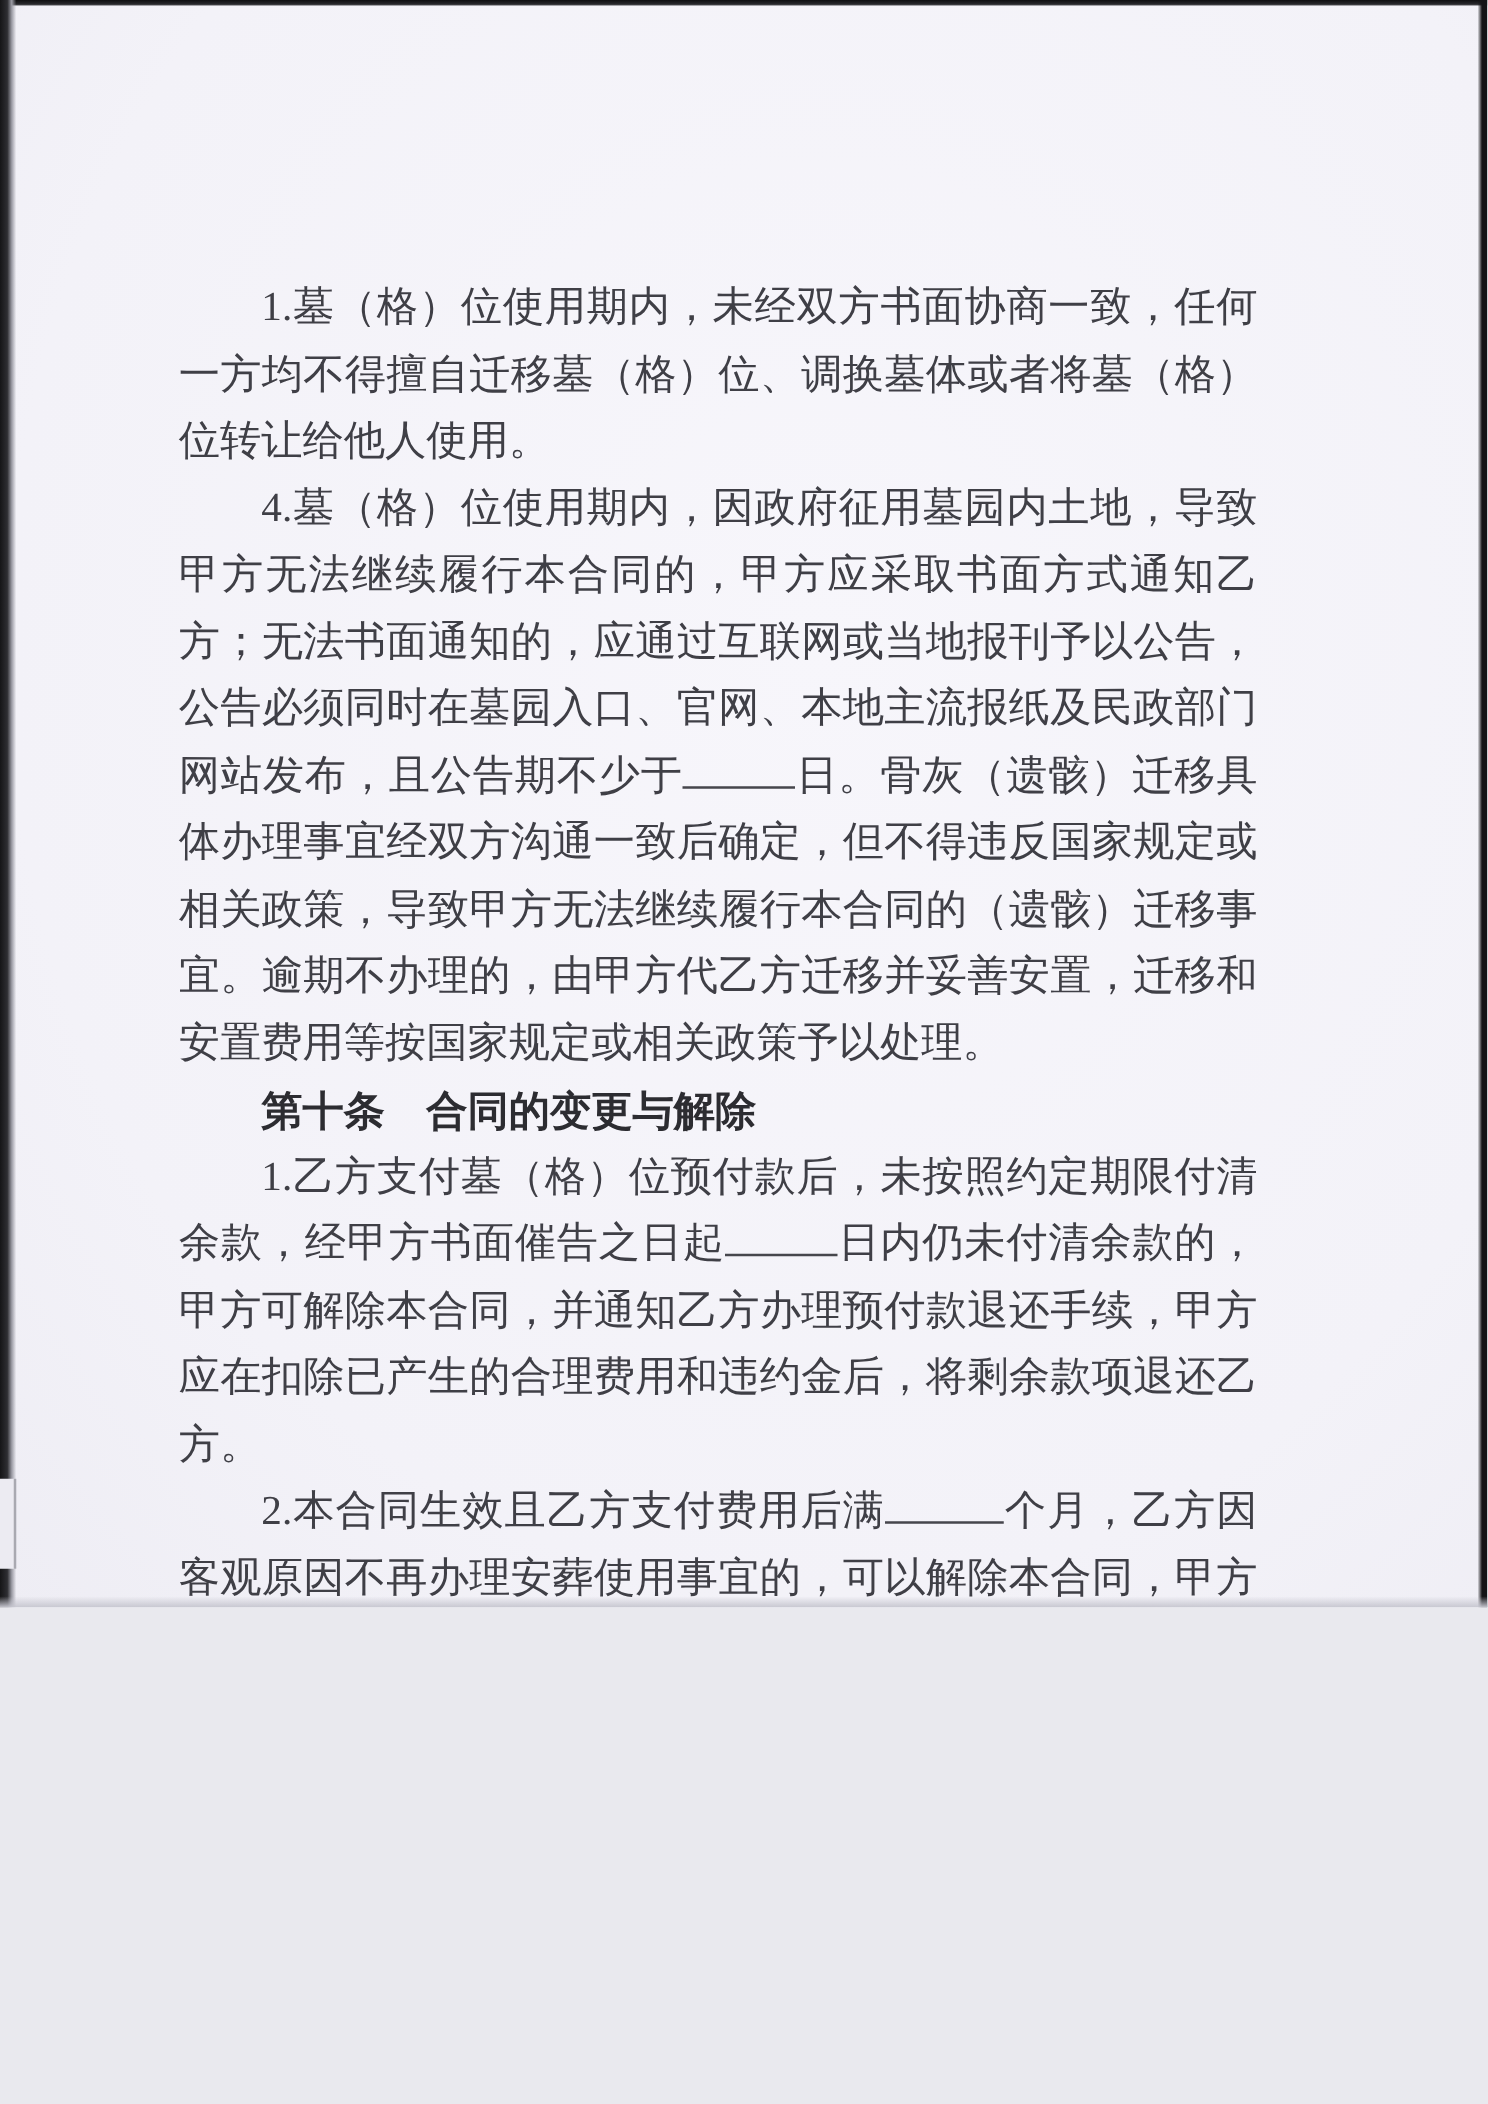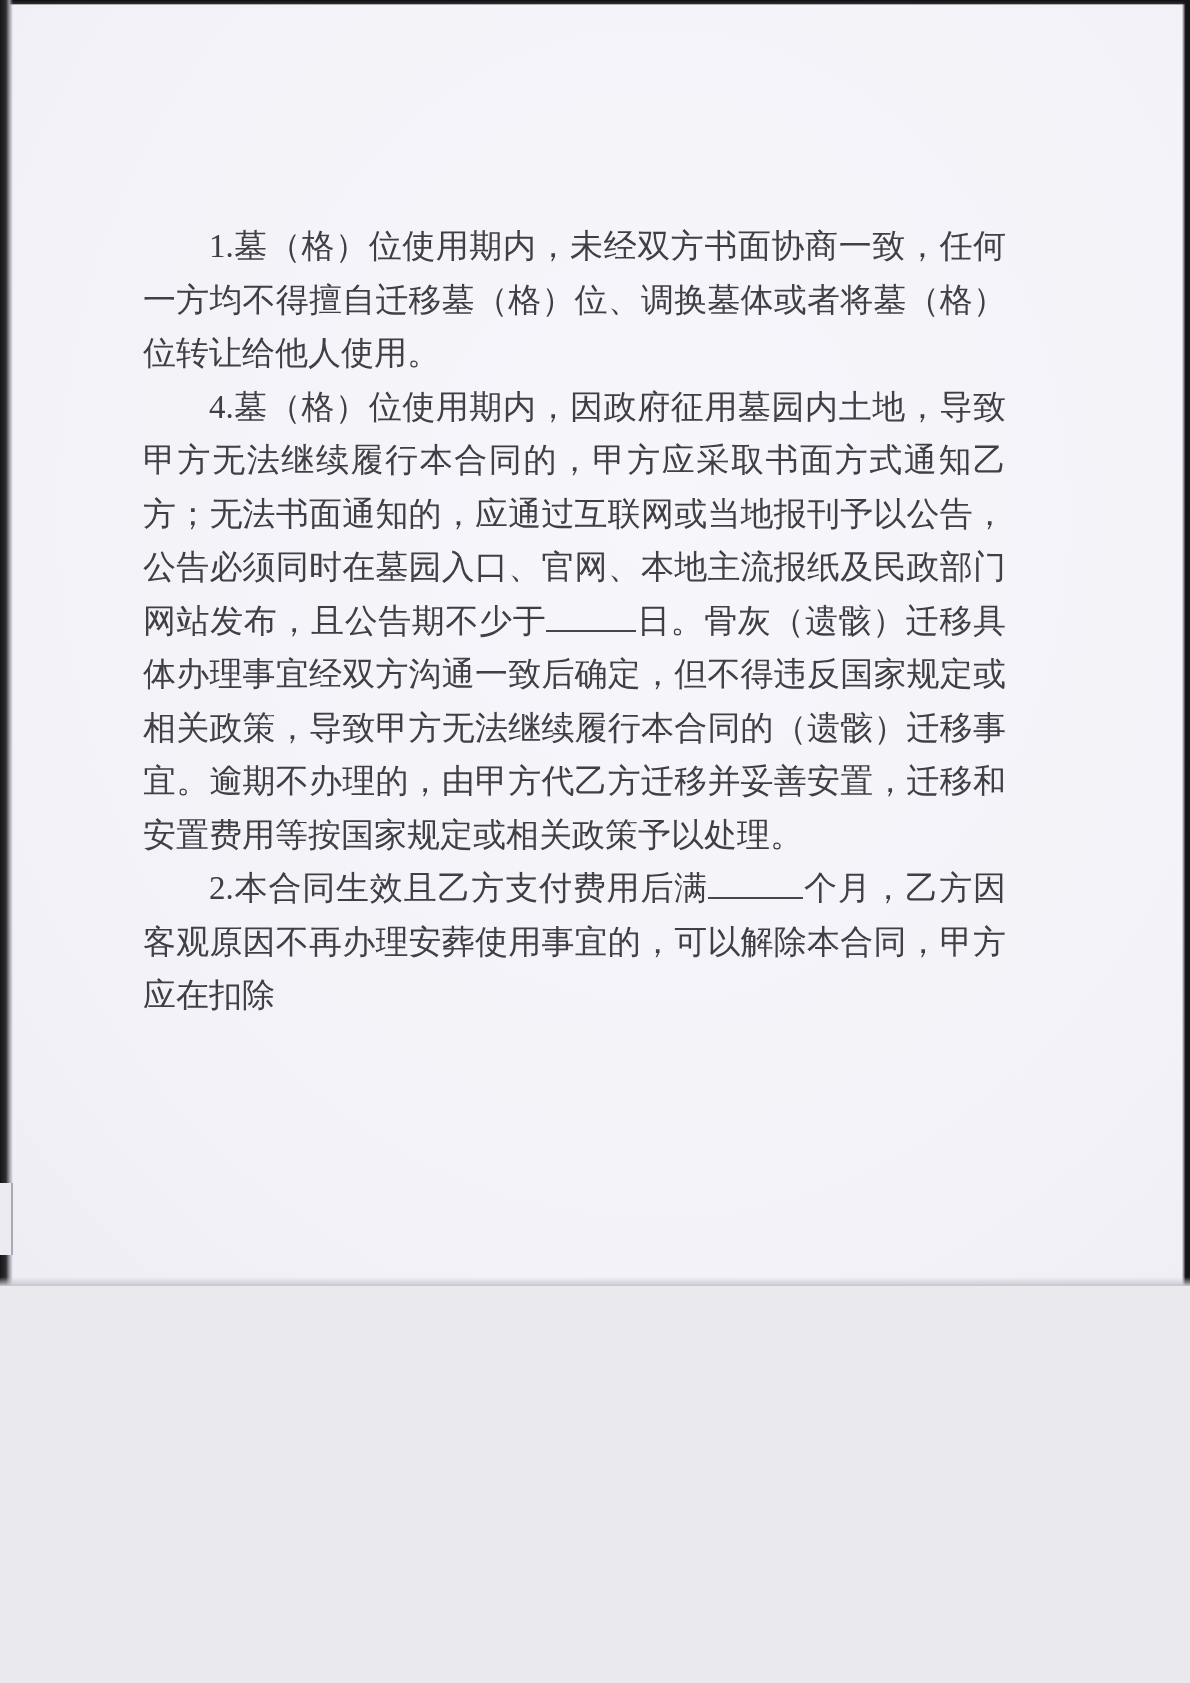--- a/index.html
+++ b/index.html
@@ -79,17 +79,19 @@
 <div class="scan-page">
   <div class="edge-top"></div>
   <div class="edge-left"></div>
   <div class="edge-left-notch"></div>
   <div class="edge-right"></div>
   <div class="edge-bottom"></div>
 
   <div class="content">
       <p class="para"><span>1.墓（格）位使用期内，未经双方书面协商一致，任何一方均不得擅自迁移墓（格）位、调换墓体或者将墓（格）位转让给他人使用。</span></p>
       <p class="para"><span>4.墓（格）位使用期内，因政府征用墓园内土地，导致甲方无法继续履行本合同的，甲方应采取书面方式通知乙方；无法书面通知的，应通过互联网或当地报刊予以公告，公告必须同时在墓园入口、官网、本地主流报纸及民政部门网站发布，且公告期不少于</span><span class="blank" style="width: 90px;"></span><span>日。骨灰（遗骸）迁移具体办理事宜经双方沟通一致后确定，但不得违反国家规定或相关政策，导致甲方无法继续履行本合同的（遗骸）迁移事宜。逾期不办理的，由甲方代乙方迁移并妥善安置，迁移和安置费用等按国家规定或相关政策予以处理。</span></p>
+      <p class="para heading"><span>第十条　合同的变更与解除</span></p>
+      <p class="para"><span>1.乙方支付墓（格）位预付款后，未按照约定期限付清余款，经甲方书面催告之日起</span><span class="blank" style="width: 90px;"></span><span>日内仍未付清余款的，甲方可解除本合同，并通知乙方办理预付款退还手续，甲方应在扣除已产生的合理费用和违约金后，将剩余款项退还乙方。</span></p>
       <p class="para"><span>2.本合同生效且乙方支付费用后满</span><span class="blank" style="width: 95px;"></span><span>个月，乙方因客观原因不再办理安葬使用事宜的，可以解除本合同，甲方应在扣除</span></p>
     </div>
 
   <div class="page-number">— 11 —</div>
 </div>
 
 </body></html>

